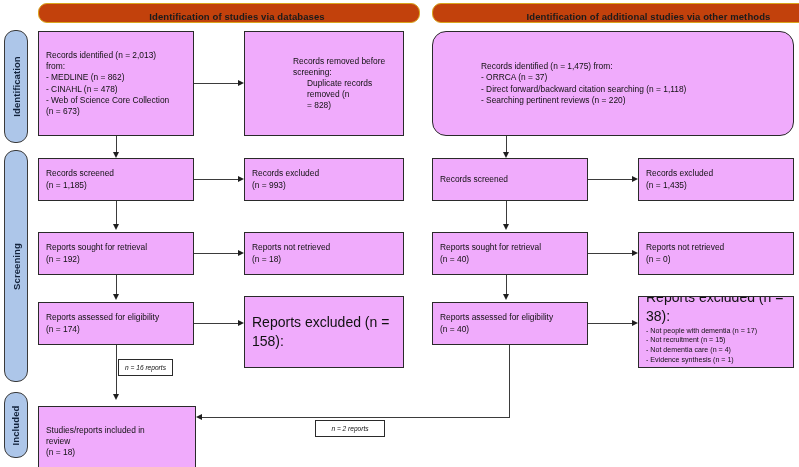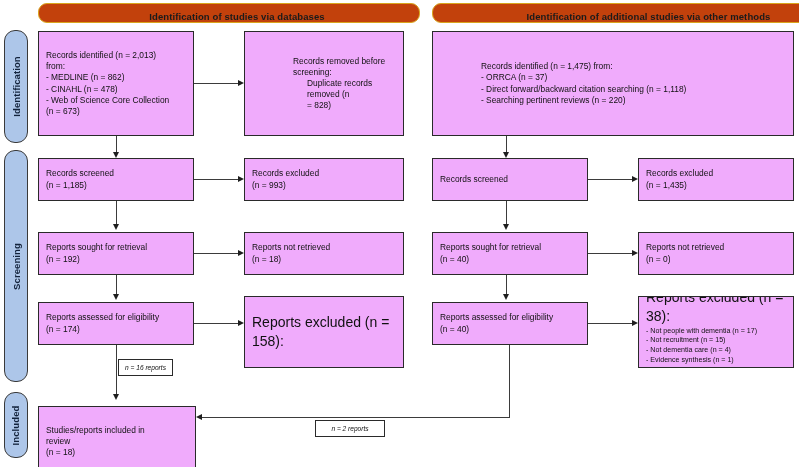--- a/index.html
+++ b/index.html
@@ -149,21 +149,21 @@
     <div>(n = 673)</div>
   </div>
 
   <div class="node center" style="left:244px; top:31px; width:160px; height:105px;">
     <div class="ttl">Records removed before
 screening:</div>
     <div class="ttl" style="padding-left:14px;">Duplicate records removed (n
 = 828)</div>
   </div>
 
-  <div class="node center" style="left:432px; top:31px; width:362px; height:105px;">
+  <div class="node center" style="left:432px; top:31px; width:362px; height:105px;border-radius:14px;">
     <div>Records identified (n = 1,475) from:</div>
     <div>- ORRCA (n = 37)</div>
     <div>- Direct forward/backward citation searching (n = 1,118)</div>
     <div>- Searching pertinent reviews (n = 220)</div>
   </div>
 
   <div class="ln lnh" style="left:194px; top:83px; width:44px;"></div>
   <div class="arrow arr-right" style="left:238px; top:79.5px;"></div>
   <div class="ln lnv" style="left:116px; top:136px; height:18px;"></div>
   <div class="arrow arr-down" style="left:112.9px; top:152px;"></div>

